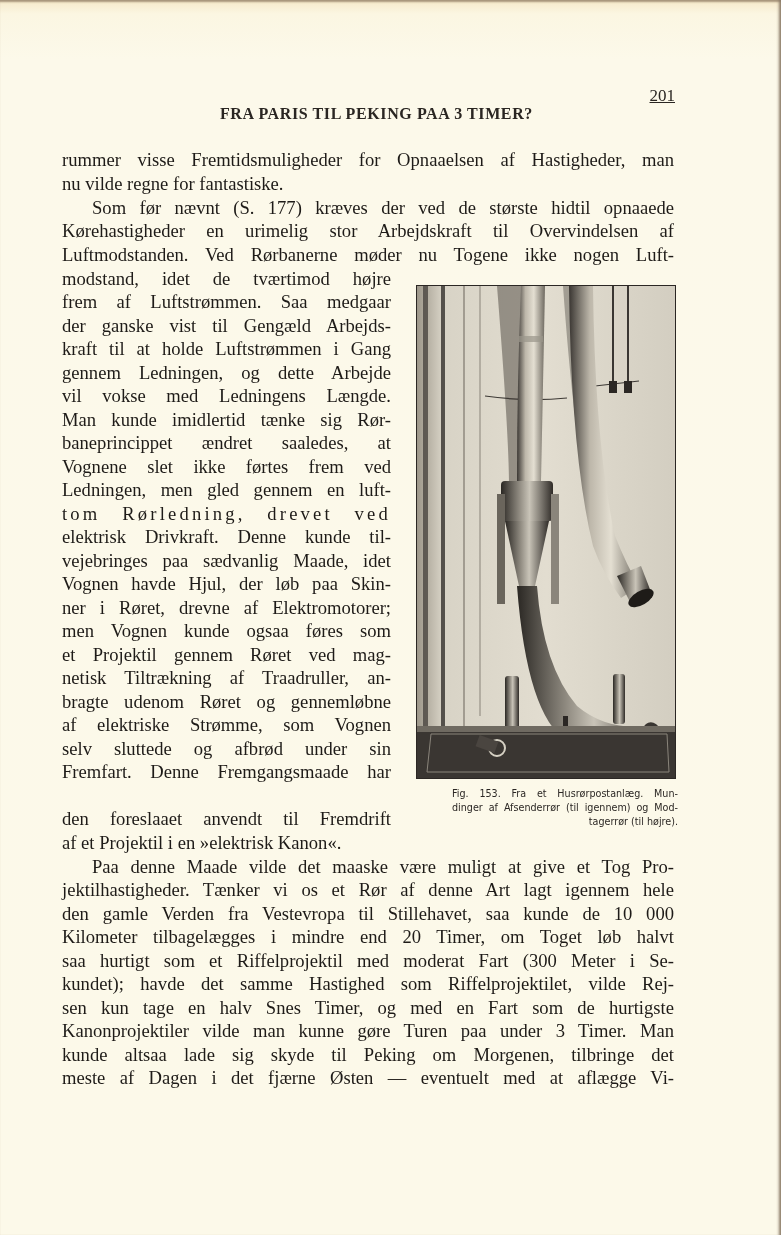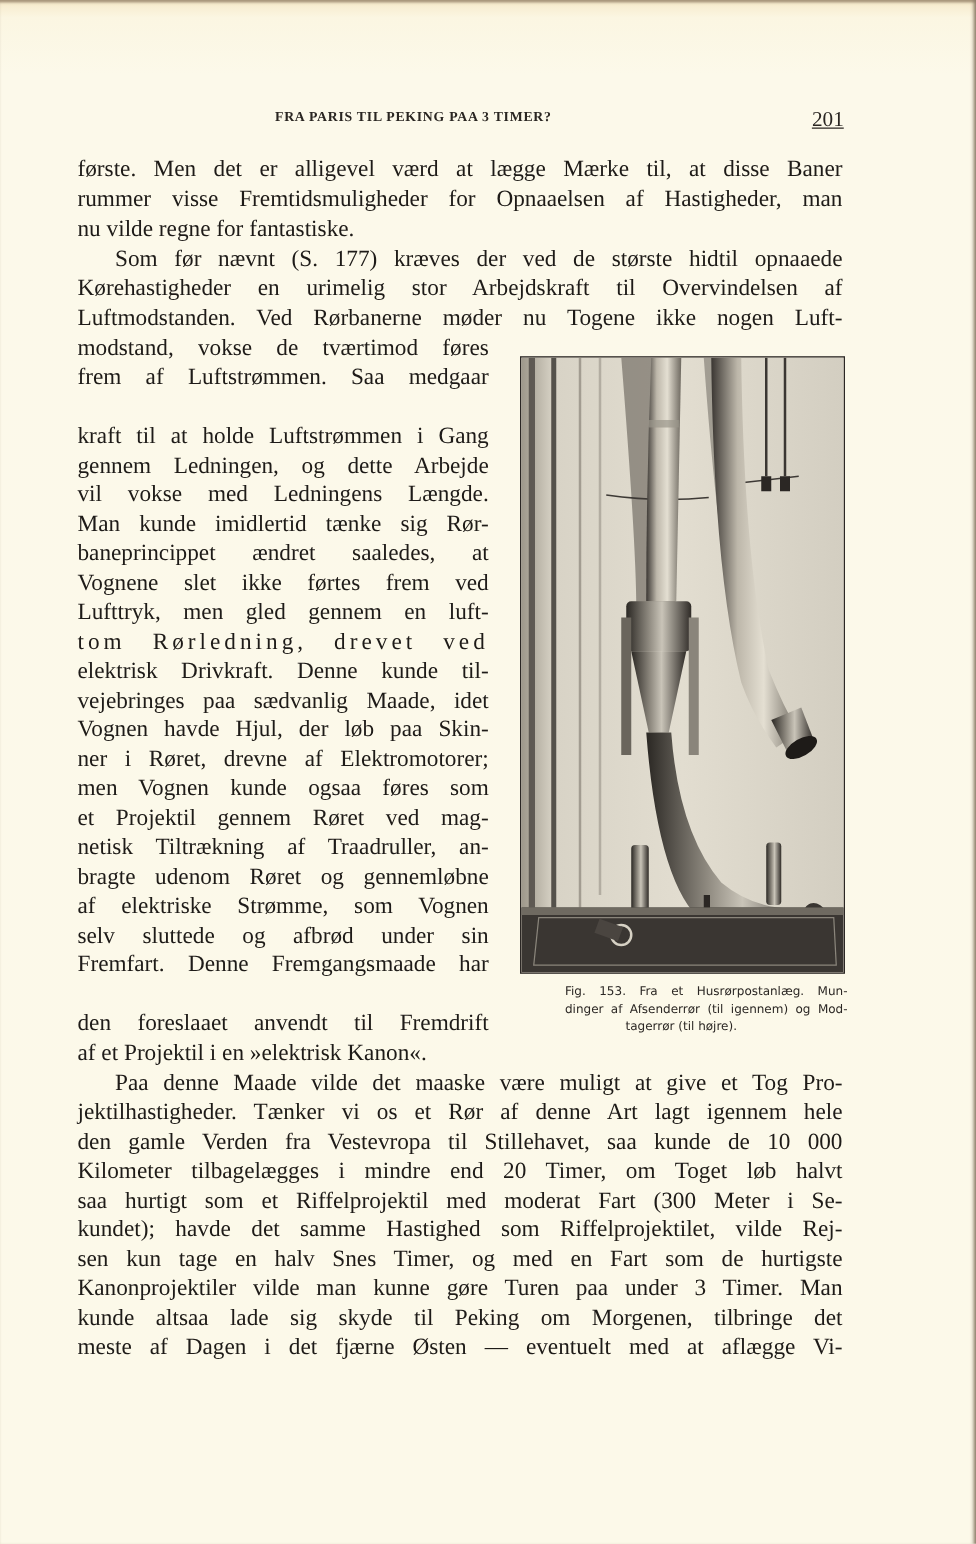--- a/index.html
+++ b/index.html
@@ -13,22 +13,22 @@
     .page {
       position: absolute; left: 0; top: 0; width: 781px; height: 1235px;
       background: linear-gradient(180deg, #f6e9c9 0px, #fbf6e2 14px, #fcf9ea 60px, #fcf9e9 100%);
       box-shadow: inset -4px 0 3px -2px #8a7a66, inset 0 3px 2px -1px #a8967c;
     }
     .running-head {
       position: absolute; top: 86px; left: 220px; width: 455px; height: 20px;
       font-family: "Liberation Serif", serif;
     }
     .running-title {
-      position: absolute; left: 0; top: 2px;
-      font-size: 11px; letter-spacing: 0.6px; font-weight: bold;
+      position: absolute; left: 0; top: 19px;
+      font-size: 16px; letter-spacing: 0.6px; font-weight: bold;
       color: #2a2622;
       font-variant: small-caps;
     }
     .page-number {
       position: absolute; right: 0; top: 0; font-size: 17px; color: #2a2622; text-decoration: underline;
     }
     .line {
       position: absolute; left: 62px; height: 24px;
       font-family: "Liberation Serif", serif;
       font-size: 18.6px; line-height: 24px;
@@ -42,49 +42,49 @@
       position: absolute; left: 416px; top: 285px; width: 258px; height: 492px;
       border: 1.5px solid #2b2724;
       background: #cfcabd;
       overflow: hidden;
     }
     .caption {
       position: absolute; left: 412px; top: 787px; width: 266px;
       font-family: "DejaVu Sans", sans-serif; font-size: 9.6px; line-height: 14px;
       color: #2b2724; text-align: justify;
     }
-    .caption .c3 { text-align: center; display: block; }
+    .caption .c3 { text-align: right; display: block; }
     .caption .cl { display: block; text-align: justify; text-align-last: justify; padding-left: 40px; }
   </style>
 </head>
 <body>
 
 <div class="page">
 
   <div class="running-head">
     <span class="running-title">FRA PARIS TIL PEKING PAA 3 TIMER?</span>
     <span class="page-number">201</span>
   </div>
 
-  <div class="line full" style="top:124px">første. Men det er alligevel værd at lægge Mærke til, at disse Baner</div>
   <div class="line full" style="top:148px">rummer visse Fremtidsmuligheder for Opnaaelsen af Hastigheder, man</div>
   <div class="line full last" style="top:172px">nu vilde regne for fantastiske.</div>
   <div class="line full" style="top:196px; left:92px; width:582px">Som før nævnt (S. 177) kræves der ved de største hidtil opnaaede</div>
   <div class="line full" style="top:219px">Kørehastigheder en urimelig stor Arbejdskraft til Overvindelsen af</div>
   <div class="line full" style="top:243px">Luftmodstanden. Ved Rørbanerne møder nu Togene ikke nogen Luft-</div>
 
-  <div class="line narrow" style="top:267px">modstand, vokse de tværtimod føres</div>
+  <div class="line narrow" style="top:267px">modstand, idet de tværtimod højre</div>
   <div class="line narrow" style="top:290px">frem af Luftstrømmen. Saa medgaar</div>
+  <div class="line narrow" style="top:314px">der ganske vist til Gengæld Arbejds-</div>
   <div class="line narrow" style="top:337px">kraft til at holde Luftstrømmen i Gang</div>
   <div class="line narrow" style="top:361px">gennem Ledningen, og dette Arbejde</div>
   <div class="line narrow" style="top:384px">vil vokse med Ledningens Længde.</div>
   <div class="line narrow" style="top:408px">Man kunde imidlertid tænke sig Rør-</div>
   <div class="line narrow" style="top:431px">baneprincippet ændret saaledes, at</div>
   <div class="line narrow" style="top:455px">Vognene slet ikke førtes frem ved</div>
-  <div class="line narrow" style="top:478px">Lufttryk, men gled gennem en luft-</div>
+  <div class="line narrow" style="top:478px">Ledningen, men gled gennem en luft-</div>
   <div class="line narrow" style="top:502px; letter-spacing:3.2px">tom Rørledning, drevet ved</div>
   <div class="line narrow" style="top:525px">elektrisk Drivkraft. Denne kunde til-</div>
   <div class="line narrow" style="top:549px">vejebringes paa sædvanlig Maade, idet</div>
   <div class="line narrow" style="top:572px">Vognen havde Hjul, der løb paa Skin-</div>
   <div class="line narrow" style="top:596px">ner i Røret, drevne af Elektromotorer;</div>
   <div class="line narrow" style="top:619px">men Vognen kunde ogsaa føres som</div>
   <div class="line narrow" style="top:666px">netisk Tiltrækning af Traadruller, an-</div>
   <div class="line narrow" style="top:643px">et Projektil gennem Røret ved mag-</div>
   <div class="line narrow" style="top:690px">bragte udenom Røret og gennemløbne</div>
   <div class="line narrow" style="top:713px">af elektriske Strømme, som Vognen</div>

